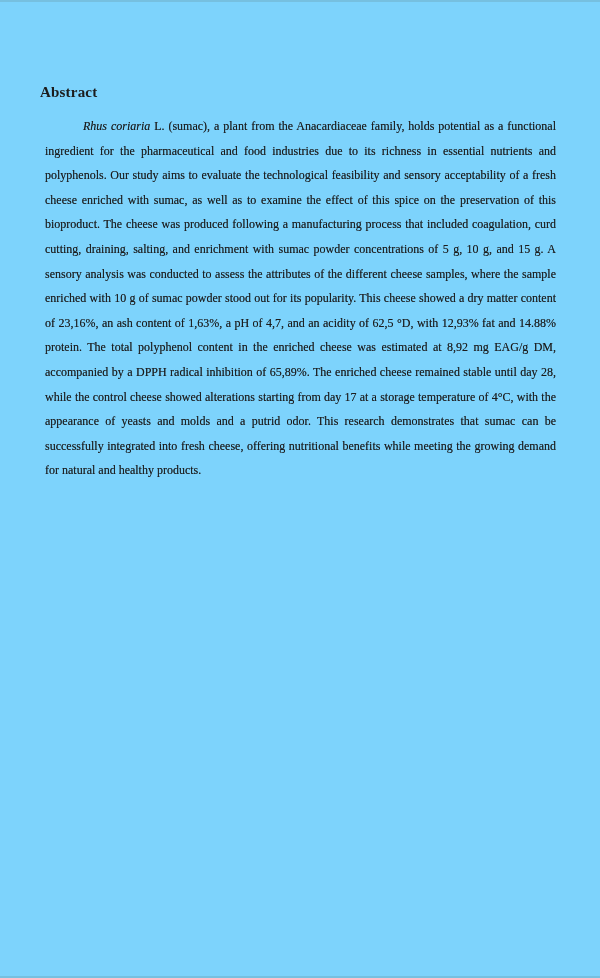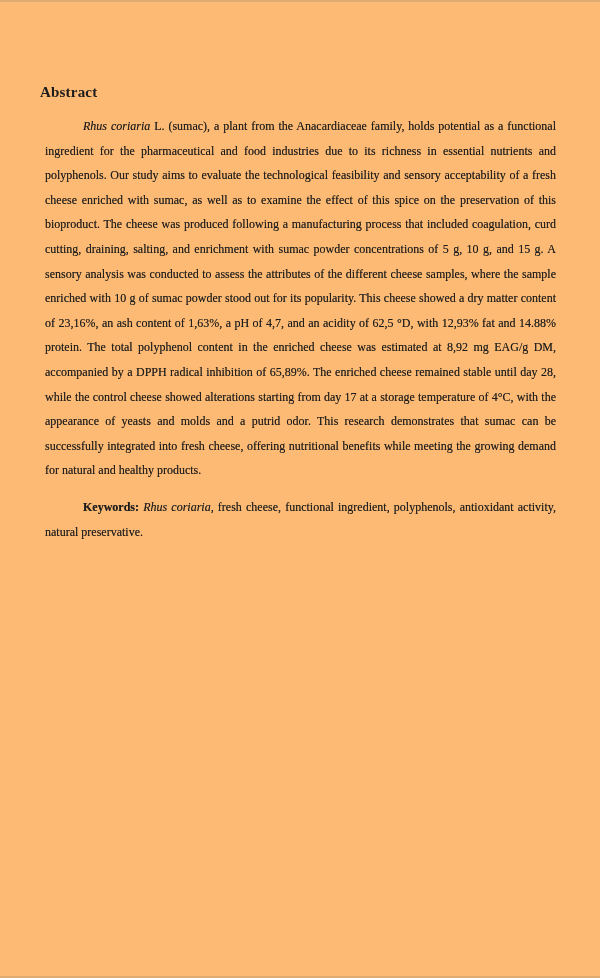--- a/index.html
+++ b/index.html
@@ -7,21 +7,21 @@
     padding: 0;
     width: 600px;
     height: 978px;
     overflow: hidden;
     background: #f2f2ee;
   }
   .page {
     box-sizing: border-box;
     width: 600px;
     height: 978px;
-    background: #fdba74;
+    background: #7dd3fc;
     color: #1c1c1c;
     padding: 82px 32px 0 33px;
     font-family: "Liberation Serif", "DejaVu Serif", serif;
     position: relative;
   }
   
   .page::before, .page::after {
     content: "";
     position: absolute;
     left: 0;
@@ -53,14 +53,13 @@
   .seg-bold   { font-weight: bold; }
 </style>
 </head>
 <body>
 
 <div class="page">
   <h1 class="heading">Abstract</h1>
 
   <p class="body-para"><span class="seg-italic">Rhus coriaria</span><span class="seg-normal"> L. (sumac), a plant from the Anacardiaceae family, holds potential as a functional ingredient for the pharmaceutical and food industries due to its richness in essential nutrients and polyphenols. Our study aims to evaluate the technological feasibility and sensory acceptability of a fresh cheese enriched with sumac, as well as to examine the effect of this spice on the preservation of this bioproduct. The cheese was produced following a manufacturing process that included coagulation, curd cutting, draining, salting, and enrichment with sumac powder concentrations of 5 g, 10 g, and 15 g. A sensory analysis was conducted to assess the attributes of the different cheese samples, where the sample enriched with 10 g of sumac powder stood out for its popularity. This cheese showed a dry matter content of 23,16%, an ash content of 1,63%, a pH of 4,7, and an acidity of 62,5 °D, with 12,93% fat and 14.88% protein. The total polyphenol content in the enriched cheese was estimated at 8,92 mg EAG/g DM, accompanied by a DPPH radical inhibition of 65,89%. The enriched cheese remained stable until day 28, while the control cheese showed alterations starting from day 17 at a storage temperature of 4°C, with the appearance of yeasts and molds and a putrid odor. This research demonstrates that sumac can be successfully integrated into fresh cheese, offering nutritional benefits while meeting the growing demand for natural and healthy products.</span></p>
 
-  <p class="body-para"><span class="seg-bold">Keywords: </span><span class="seg-italic">Rhus coriaria,</span><span class="seg-normal"> fresh cheese, functional ingredient, polyphenols, antioxidant activity, natural preservative.</span></p>
 </div>
 
 </body></html>

